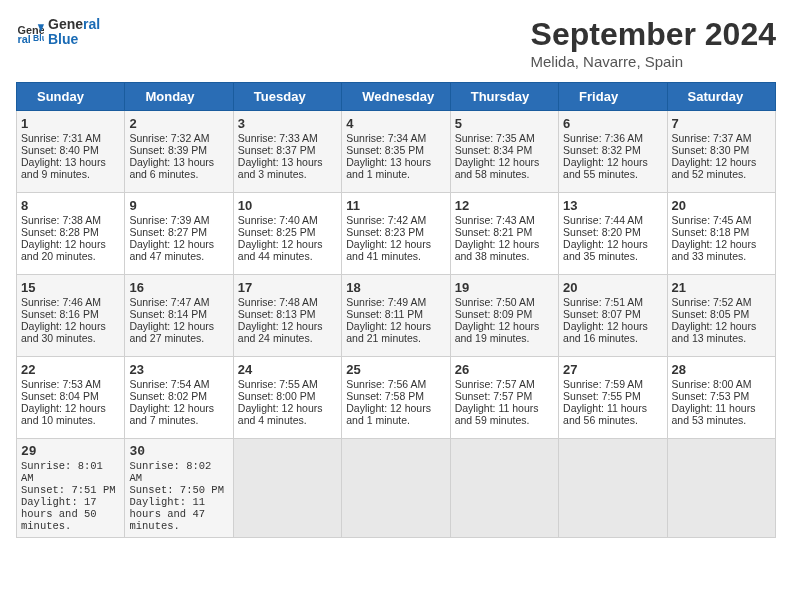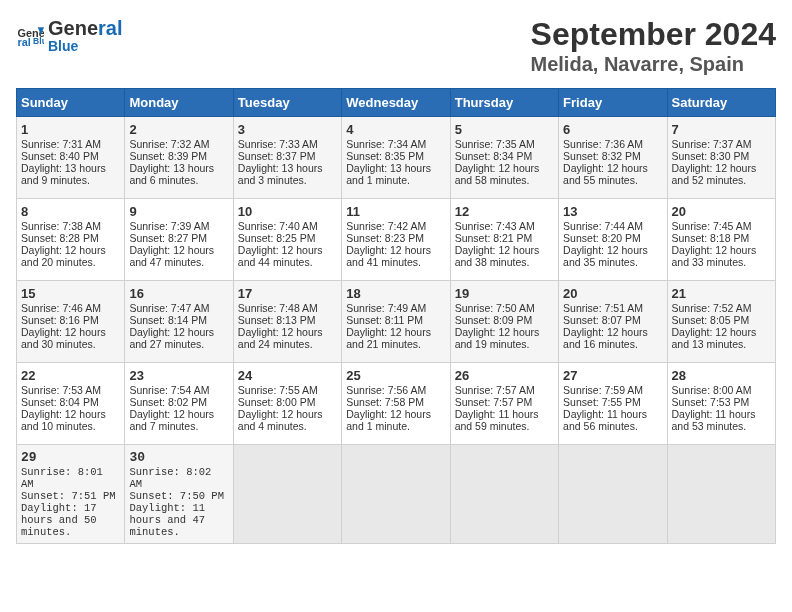--- a/index.html
+++ b/index.html
@@ -25,35 +25,34 @@
       width: 28px;
       height: 28px;
     }
     .title-block { text-align: left; }
     .month-title {
       font-size: 32px;
       font-weight: bold;
       color: #333;
     }
     .subtitle {
-      font-size: 20px;
+      font-size: 15px;
       color: #555;
-      font-weight: bold;
     }
     table {
       width: 100%;
       border-collapse: collapse;
       table-layout: fixed;
     }
     th {
       background: #2a6db5;
       color: #fff;
       font-size: 13px;
       font-weight: bold;
-      padding: 6px 4px;
+      padding: 6px 20px;
       text-align: left;
       border: 1px solid #1a5c9e;
     }
     td {
       vertical-align: top;
       font-size: 10.5px;
       color: #333;
       padding: 5px 4px;
       border: 1px solid #d0d0d0;
       background: #fff;
@@ -75,21 +74,21 @@
 
 <div class="header">
   <div class="logo">
     <svg class="logo-icon" viewBox="0 0 36 36">
       <text x="2" y="20" font-size="14" font-weight="bold" fill="#333">Gene</text>
       <text x="2" y="32" font-size="14" font-weight="bold" fill="#1a6bb5">ral</text>
       <polygon points="28,8 36,8 32,18" fill="#1a6bb5"></polygon>
       <text x="22" y="30" font-size="11" font-weight="bold" fill="#1a6bb5">Blue</text>
     </svg>
     <div style="line-height:1.2">
-      <div style="font-size:20px;font-weight:bold;color:#333;">Gene<span style="color:#1a6bb5;">ral</span></div>
+      <div style="font-size:14px;font-weight:bold;color:#333;">Gene<span style="color:#1a6bb5;">ral</span></div>
       <div style="font-size:14px;font-weight:bold;color:#1a6bb5;margin-top:-2px;">Blue</div>
     </div>
   </div>
   <div class="title-block">
     <div class="month-title">September 2024</div>
     <div class="subtitle">Melida, Navarre, Spain</div>
   </div>
 </div>
 
 <table>

